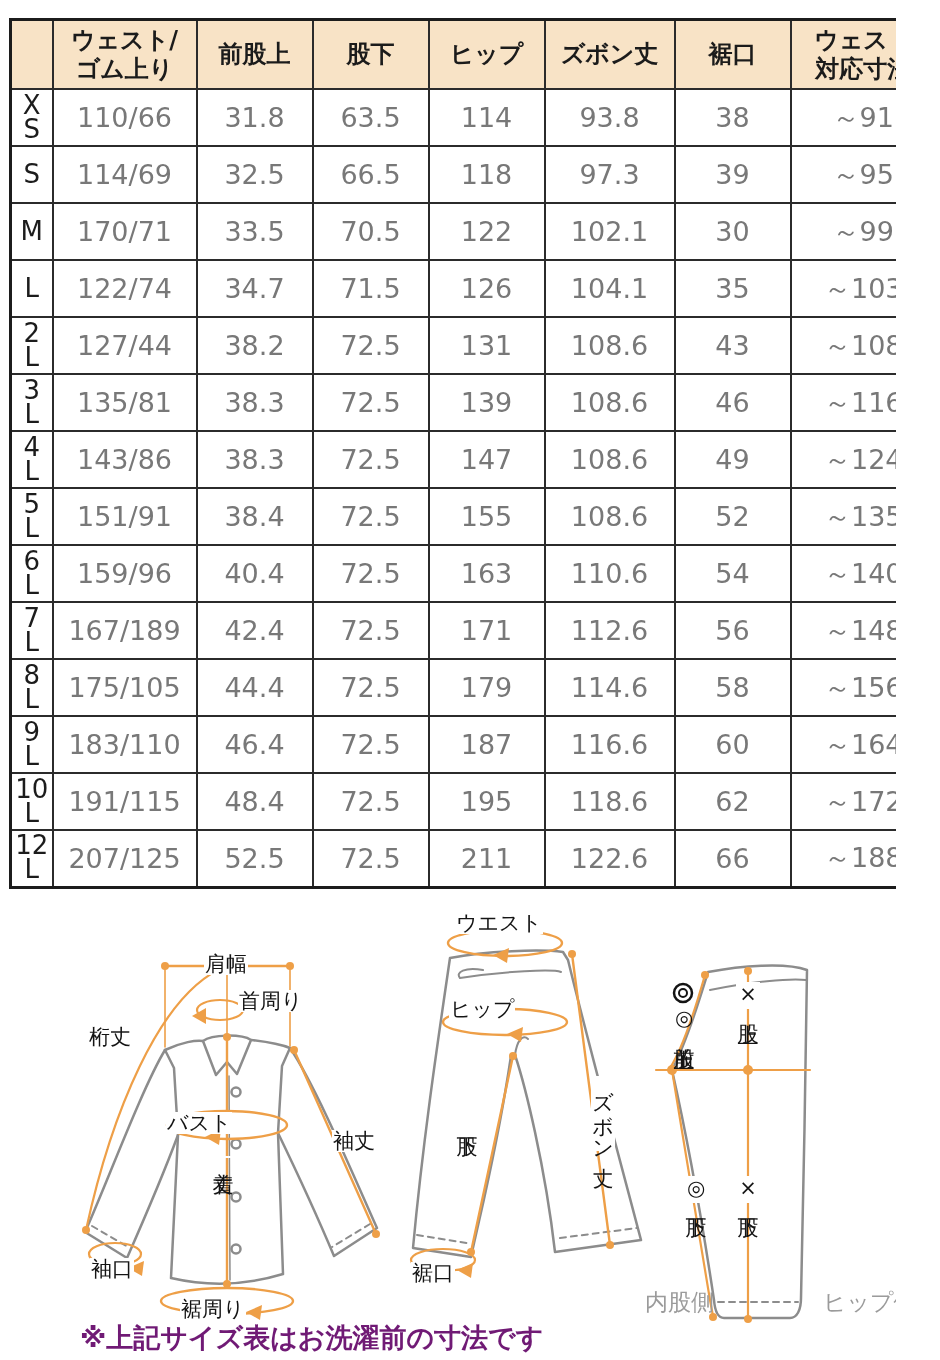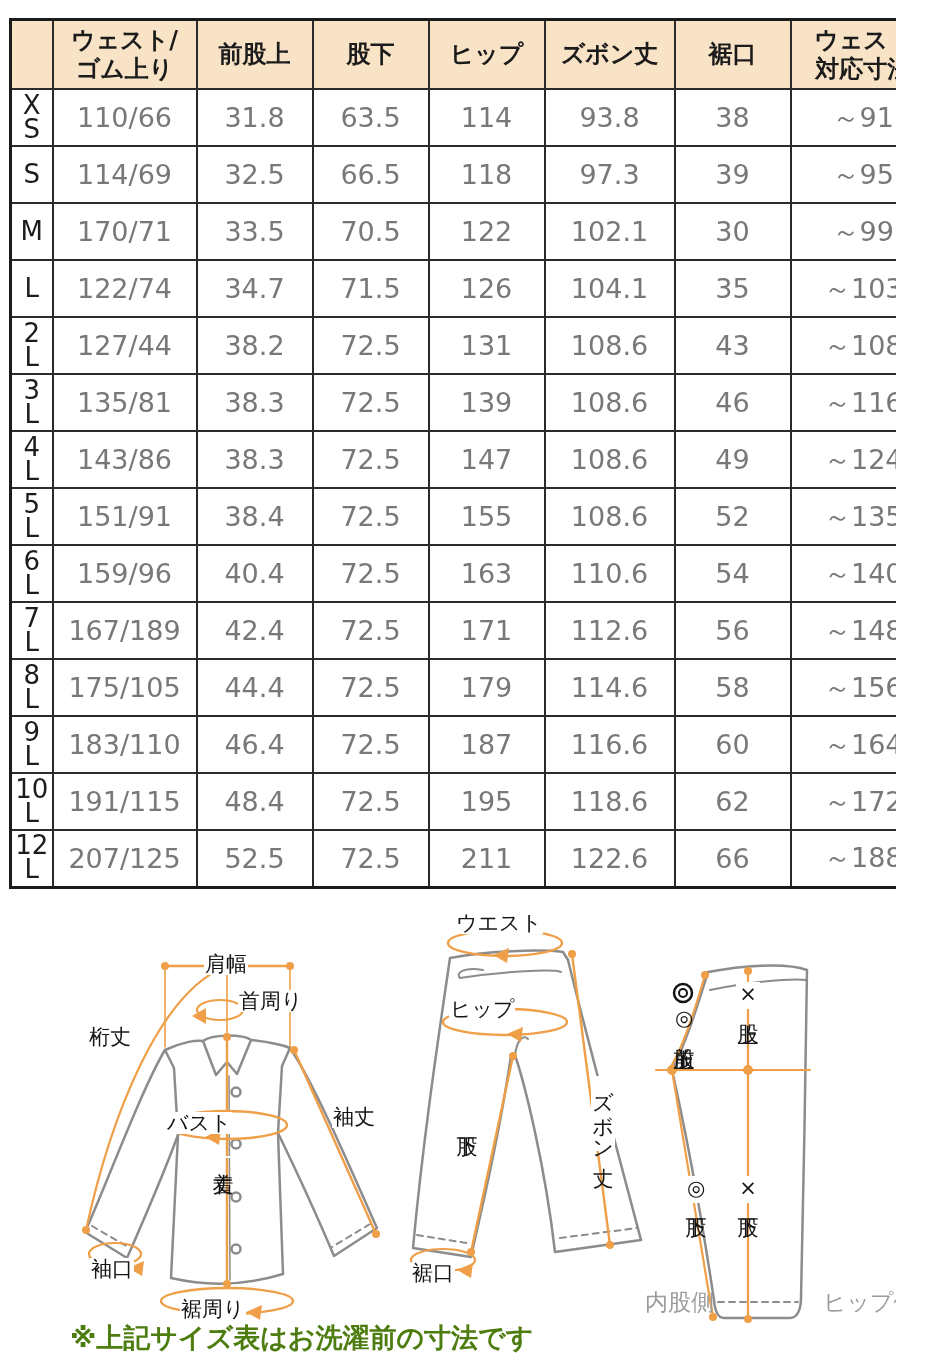--- a/index.html
+++ b/index.html
@@ -15,21 +15,21 @@
   table.size-table tbody td{color:#787878;font-size:27px;background:#fff;}
   table.size-table tbody th.size{background:#fff;color:#1c1c1c;font-weight:normal;font-size:26px;
         line-height:0.92;white-space:pre;text-align:center;}
   
   .diagram{position:absolute;}
   .diagram svg{position:absolute;left:0;top:0;}
   .dlabel{position:absolute;color:#141414;font-weight:normal;font-size:21px;line-height:1.05;
         background:#fff;padding:0 1px;white-space:nowrap;}
   .dlabel.vert{writing-mode:vertical-rl;text-orientation:upright;letter-spacing:1px;white-space:normal;}
   .dlabel.gray{color:#9b9b9b;font-size:23px;background:transparent;}
-  .note{position:absolute;left:70px;top:1320px;color:#4d7c0f;font-size:27px;font-weight:bold;}
+  .note{position:absolute;left:80px;top:1320px;color:#701a75;font-size:27px;font-weight:bold;}
 </style>
 </head>
 <body>
 
 <div id="root">
 
   <table class="size-table">
     <colgroup>
       <col style="width:42px">
         <col style="width:144px">
@@ -250,21 +250,21 @@
         <polygon points="122,66 136,58 136,74"></polygon>
         <polygon points="135,187 151,179 149,195"></polygon>
         <polygon points="58,318 74,311 72,326"></polygon>
         <polygon points="176,362 192,355 190,370"></polygon>
       </g>
     </svg>
     <div class="dlabel" style="left:134px;top:3px;">肩幅</div>
     <div class="dlabel" style="left:168px;top:40px;">首周り</div>
     <div class="dlabel" style="left:18px;top:76px;">桁丈</div>
     <div class="dlabel" style="left:96px;top:162px;">バスト</div>
-    <div class="dlabel" style="left:262px;top:156px;">袖丈</div>
+    <div class="dlabel" style="left:262px;top:180px;">袖丈</div>
     <div class="dlabel vert" style="left:141px;top:206px;">着丈</div>
     <div class="dlabel" style="left:20px;top:308px;">袖口</div>
     <div class="dlabel" style="left:110px;top:348px;">裾周り</div>
   </div>
 
   <div class="diagram" style="left:405px;top:910px;width:250px;height:378px;">
     <svg width="250" height="378" viewBox="0 0 250 378">
       <g fill="none" stroke="#8c8c8c" stroke-width="2.5" stroke-linejoin="round" stroke-linecap="round">
         <path d="M45,48 C82,41 135,39 158,42 L163,50 C185,140 215,250 236,330 L150,342 C140,255 120,175 110,145 L106,146 C92,240 76,300 66,347 L8,338 C18,230 33,130 45,48 Z" fill="#fff"></path>
         <path d="M110,145 C112,130 118,124 123,129" stroke-width="2"></path>

